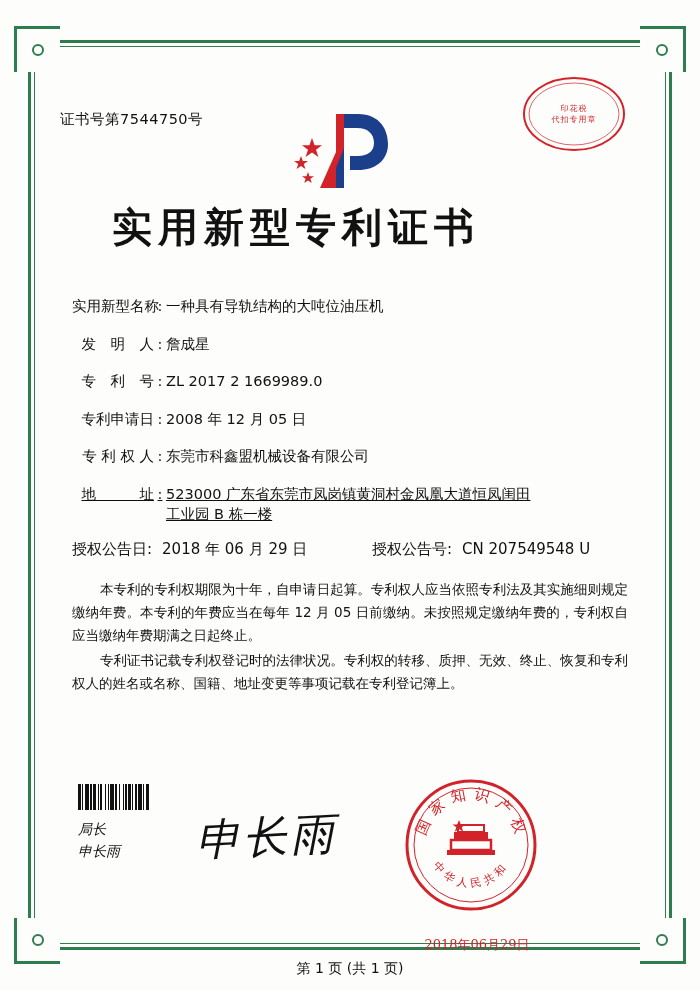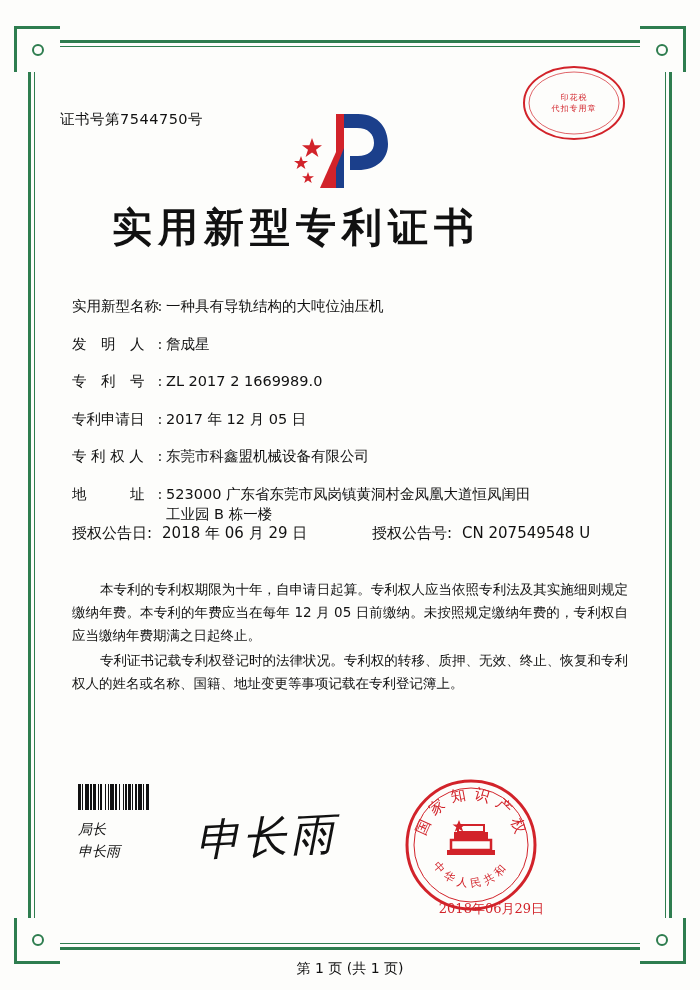--- a/index.html
+++ b/index.html
@@ -82,21 +82,21 @@
     position: absolute;
     left: 284px;
     top: 108px;
     width: 120px;
     height: 86px;
   }
 
   .red-seal {
     position: absolute;
     left: 520px;
-    top: 64px;
+    top: 75px;
     width: 108px;
     height: 78px;
   }
   .red-seal-text {
     position: absolute;
     left: 0; top: 0; right: 0; bottom: 0;
     display: flex;
     flex-direction: column;
     align-items: center;
     justify-content: center;
@@ -133,31 +133,32 @@
     margin-bottom: 17.5px;
     font-size: 14.5px;
     color: #111;
     line-height: 20px;
   }
   .flabel {
     width: 82px;
     flex: 0 0 82px;
     letter-spacing: 0px;
     white-space: nowrap;
+    text-align: right;
   }
   .fsep {
     width: 12px;
     flex: 0 0 12px;
     text-align: center;
   }
   .fvalue {
     flex: 1 1 auto;
     white-space: pre-line;
   }
-  .frow.tight { margin-bottom: 0; }
+  .frow.tight { margin-bottom: 16px; text-decoration: underline; }
 
   .two-col {
     display: flex;
     align-items: flex-start;
     font-size: 15px;
     color: #111;
     margin-bottom: 8px;
   }
   .two-col .left { width: 300px; flex: 0 0 300px; display: flex; }
   .two-col .right { flex: 1 1 auto; display: flex; }
@@ -224,23 +225,23 @@
   .round-seal {
     position: absolute;
     left: 404px;
     top: 778px;
     width: 134px;
     height: 134px;
   }
   .seal-date {
     position: absolute;
     left: 410px;
-    top: 900px;
+    top: 936px;
     width: 134px;
-    text-align: right;
+    text-align: center;
     font-size: 13px;
     color: #d2232a;
     font-family: "DejaVu Serif", "Liberation Serif", serif;
     white-space: nowrap;
   }
 
   .page-footer {
     position: absolute;
     left: 0;
     top: 932px;
@@ -306,21 +307,21 @@
       <div class="fvalue">詹成星</div>
     </div>
     <div class="frow">
       <div class="flabel">专　利　号</div>
       <div class="fsep">:</div>
       <div class="fvalue">ZL 2017 2 1669989.0</div>
     </div>
     <div class="frow">
       <div class="flabel">专利申请日</div>
       <div class="fsep">:</div>
-      <div class="fvalue">2017 年 12 月 05 日</div>
+      <div class="fvalue">2008 年 12 月 05 日</div>
     </div>
     <div class="frow">
       <div class="flabel">专 利 权 人</div>
       <div class="fsep">:</div>
       <div class="fvalue">东莞市科鑫盟机械设备有限公司</div>
     </div>
     <div class="frow tight">
       <div class="flabel">地　　　址</div>
       <div class="fsep">:</div>
       <div class="fvalue">523000 广东省东莞市凤岗镇黄洞村金凤凰大道恒凤闺田

